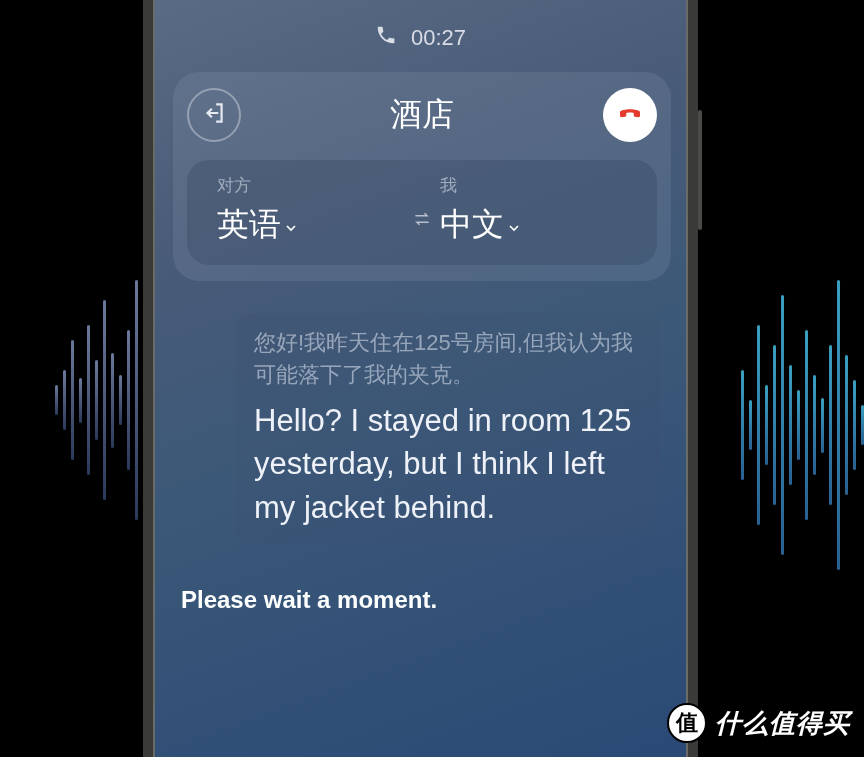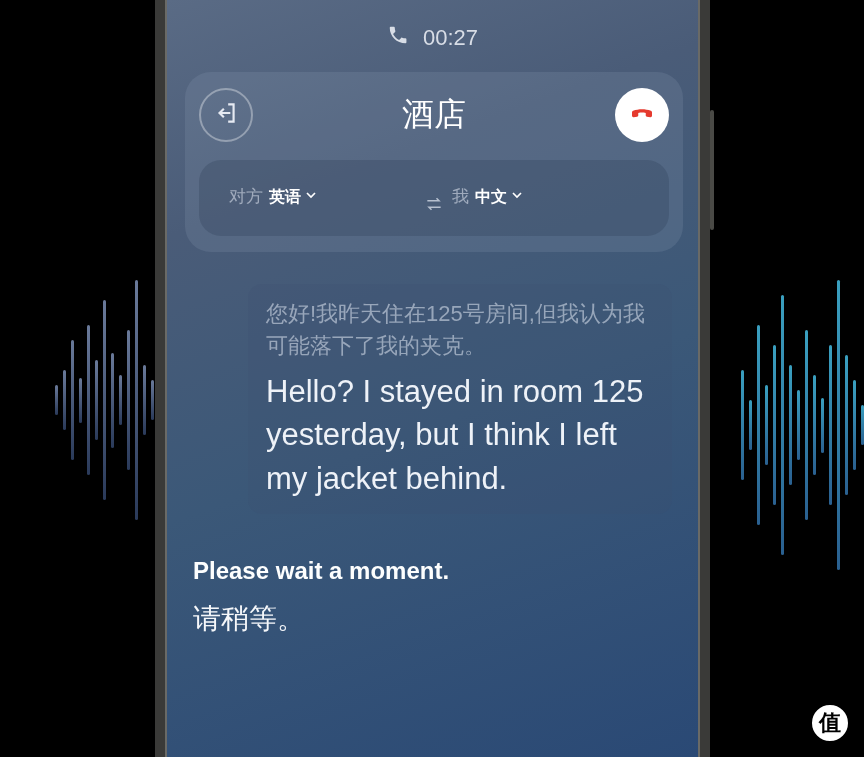--- a/index.html
+++ b/index.html
@@ -25,21 +25,21 @@
   .waves .bar {
     width: 3px;
     border-radius: 2px;
   }
   .waves.left .bar { background: linear-gradient(#6a7a9a, #2a3a5a); }
   .waves.right .bar { background: linear-gradient(#3aa0c0, #2a6090); }
 
   
   .phone {
     position: absolute;
-    left: 155px;
+    left: 143px;
     top: 0;
     width: 555px;
     height: 757px;
     background: linear-gradient(160deg, #5a6b85 0%, #4a5c78 25%, #3b5878 55%, #2a4975 100%);
     border-left: 10px solid #3a3a38;
     border-right: 10px solid #3a3a38;
     box-shadow: inset 2px 0 0 #6a6a66, inset -2px 0 0 #6a6a66;
   }
   .phone::before {
     content:"";
@@ -100,36 +100,36 @@
     margin-top: 18px;
     background: rgba(40,55,80,0.25);
     border-radius: 22px;
     padding: 14px 30px 18px 30px;
     display: flex;
     align-items: center;
     justify-content: space-between;
   }
   .lang-col {
     display:flex;
-    flex-direction:row;
-    align-items:flex-end;
+    flex-direction:column;
+    align-items:flex-start;
     gap: 6px;
     flex:1;
   }
   .lang-label {
     color: rgba(230,235,245,0.55);
     font-size: 17px;
   }
   .lang-val {
     display:flex;
     align-items:center;
     gap:2px;
     color:#fff;
-    font-size:16px;
-    font-weight:700;
+    font-size:32px;
+    font-weight:400;
   }
   .lang-val svg { width:16px; height:16px; stroke:#fff; fill:none; stroke-width:2.5; }
   .swap {
     width:36px;
     display:flex; align-items:center; justify-content:center;
     color: rgba(230,235,245,0.7);
     padding-top:20px;
   }
   .swap svg { width:24px; height:20px; stroke:currentColor; fill:none; stroke-width:1.8; }
 
@@ -298,21 +298,21 @@
 
   <div class="msgs">
     <div class="msg right">
       <div class="bubble">
         <div class="orig">您好!我昨天住在125号房间,但我认为我可能落下了我的夹克。</div>
         <div class="trans">Hello? I stayed in room 125 yesterday, but I think I left my jacket behind.</div>
       </div>
     </div>
     <div class="msg left">
       <div class="orig">Please wait a moment.</div>
-      <div class="trans">请稍等。</div>
     </div>
   </div>
 
 </div>
 
 <div class="wm">
   <div class="wm-badge">值</div>
+  <div class="wm-text">什么值得买</div>
 </div>
 
 </body></html>

